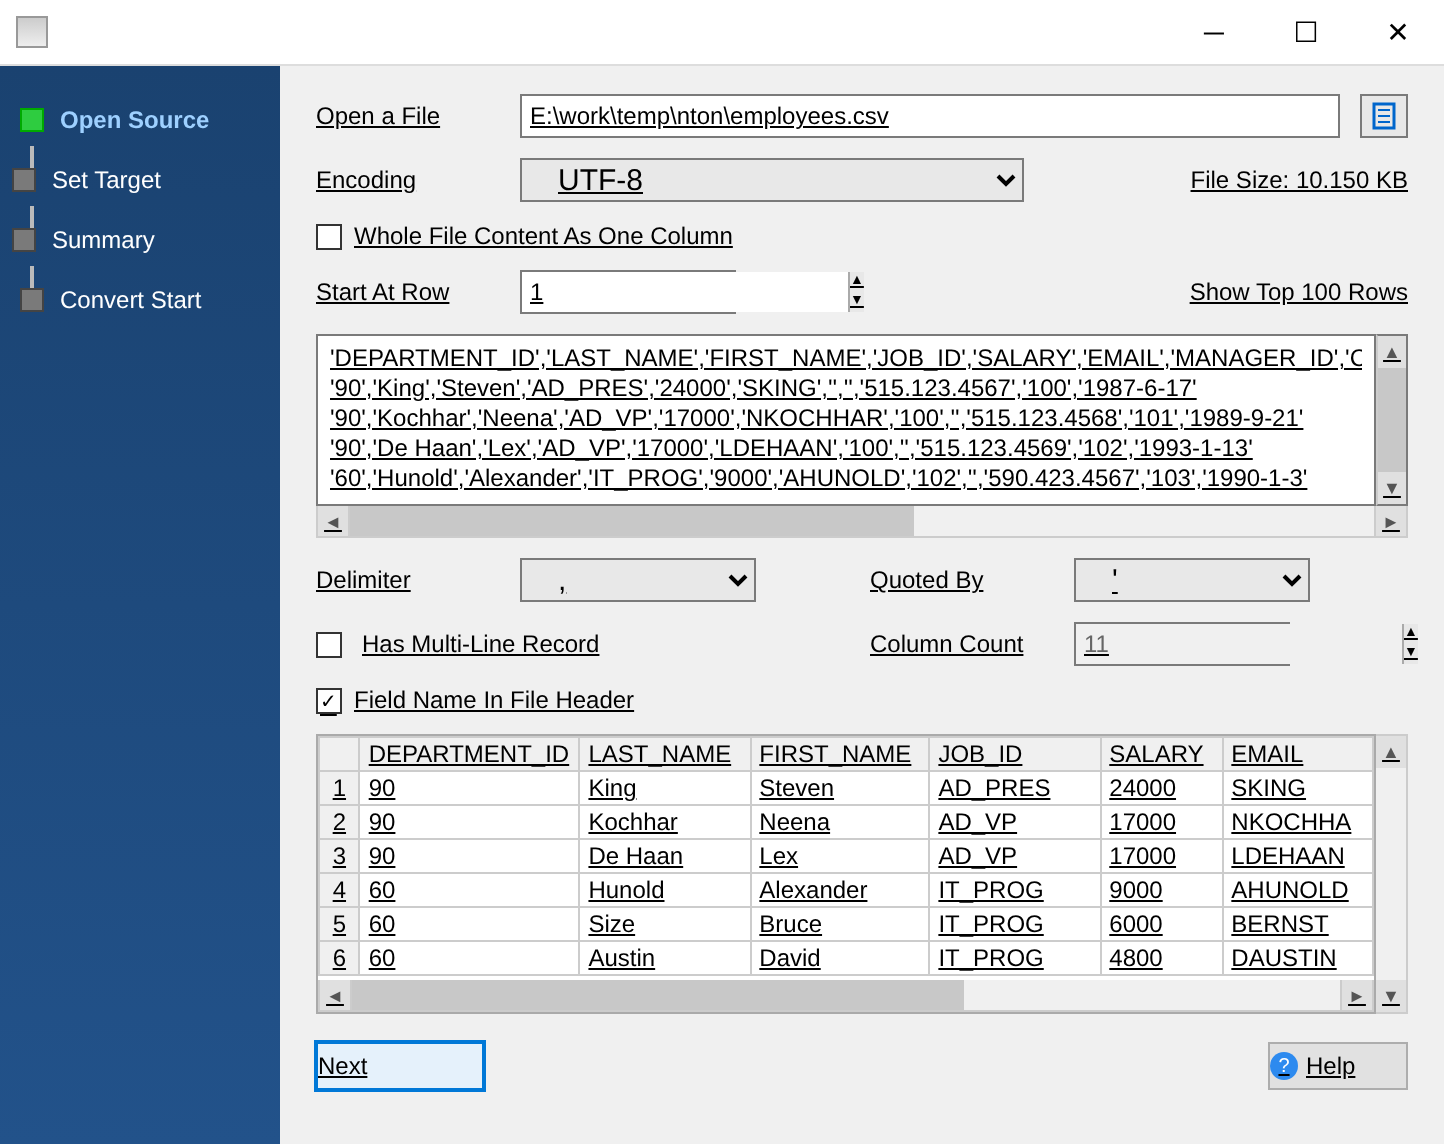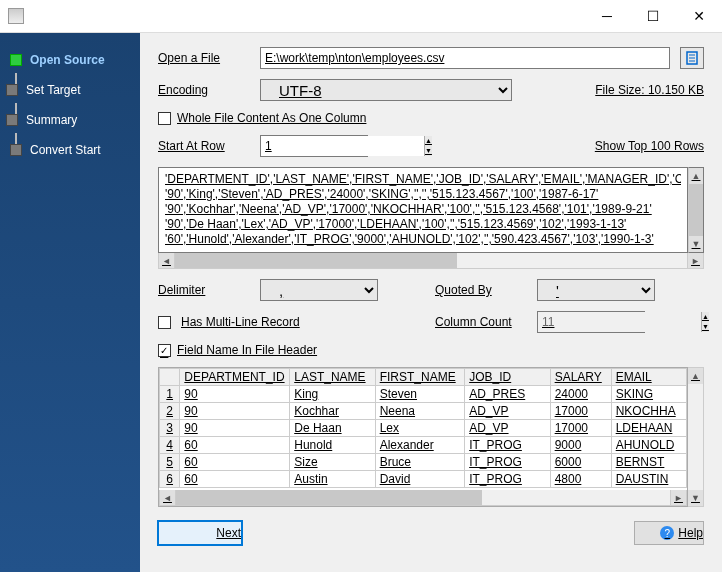--- a/index.html
+++ b/index.html
@@ -62,21 +62,21 @@
 col.c-dept { width: 108px; }
 col.c-last { width: 84px; }
 col.c-first { width: 88px; }
 col.c-job { width: 84px; }
 col.c-sal { width: 60px; }
 col.c-email { width: 74px; }
 .table-wrap-outer { display:flex; }
 .table-wrap-outer .scrollbar-v { border:1px solid #ccc; border-left:none; }
 
 .buttons { display: flex; justify-content: center; gap: 14px; padding-top: 4px; align-items: center; }
-.btn { min-width: 84px; height: 24px; border: 1px solid #adadad; background: #e1e1e1; font-size: 12px; display: flex; align-items: center; justify-content: flex-end; gap: 4px; cursor: pointer; }
+.btn { min-width: 84px; height: 24px; border: 1px solid #adadad; background: #e1e1e1; font-size: 12px; display: flex; align-items: center; justify-content: flex-start; gap: 4px; cursor: pointer; }
 .btn.primary { border: 1px solid #0078d7; outline: 1px solid #0078d7; background: #e5f1fb; }
 .help-icon { width:14px; height:14px; border-radius:50%; background:#2d8aef; color:#fff; font-size:10px; display:flex;align-items:center;justify-content:center; }
 .file-info { white-space: nowrap; font-size: 12px; }
 
 .open-file-icon svg { width: 16px; height: 16px; }
 </style>
 </head>
 <body>
 
 <div class="titlebar">

